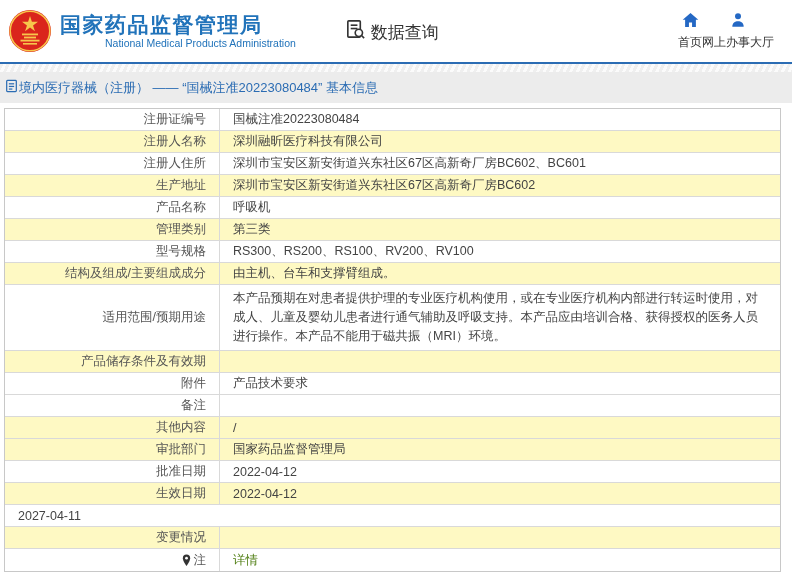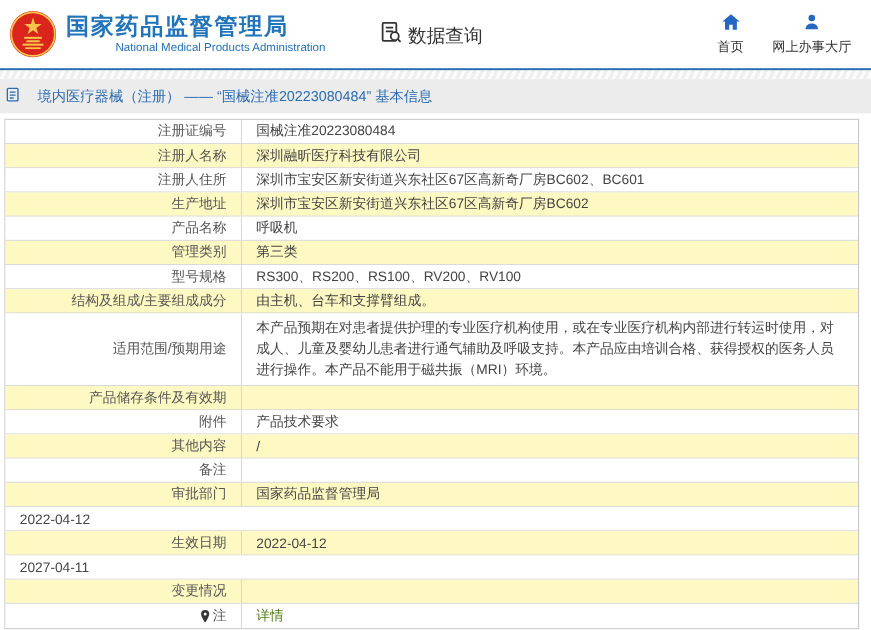--- a/index.html
+++ b/index.html
@@ -38,21 +38,20 @@
   .data-query {
     display: flex;
     align-items: flex-end;
     margin-left: 48px;
     gap: 4px;
   }
   .data-query-label { color: #333; font-size: 17px; font-weight: 500; }
   .header-nav {
     margin-left: auto;
     display: flex;
-    gap: 26px;
   }
   .nav-item {
     display: flex;
     flex-direction: column;
     align-items: center;
     gap: 3px;
     cursor: pointer;
   }
   .nav-label { color: #333; font-size: 12px; white-space: nowrap; }
 
@@ -61,21 +60,21 @@
   .hatch-band {
     height: 8px;
     background: repeating-linear-gradient(115deg, #efefef 0 3px, #fbfbfb 3px 6px);
   }
   .breadcrumb-bar {
     height: 31px;
     background: #ececec;
     display: flex;
     align-items: center;
     padding-left: 5px;
-    gap: 16px;
+    gap: 1px;
   }
   .breadcrumb-text { color: #2b6cb3; font-size: 13px; }
 
   
   .table-wrap { margin: 5px 11px 0 4px; }
   .info-table { border: 1px solid #c8c8c8; width: 100%; background: #fff; }
   .trow {
     display: flex;
     align-items: stretch;
     min-height: 22px;
@@ -217,33 +216,34 @@
         <div class="tvalue">本产品预期在对患者提供护理的专业医疗机构使用，或在专业医疗机构内部进行转运时使用，对成人、儿童及婴幼儿患者进行通气辅助及呼吸支持。本产品应由培训合格、获得授权的医务人员进行操作。本产品不能用于磁共振（MRI）环境。</div>
       </div>
       <div class="trow alt">
         <div class="tlabel">产品储存条件及有效期</div>
         <div class="tvalue"></div>
       </div>
       <div class="trow">
         <div class="tlabel">附件</div>
         <div class="tvalue">产品技术要求</div>
       </div>
+      <div class="trow">
+        <div class="tlabel">备注</div>
+        <div class="tvalue"></div>
+      </div>
       <div class="trow alt">
         <div class="tlabel">其他内容</div>
         <div class="tvalue">/</div>
       </div>
-      <div class="trow">
-        <div class="tlabel">备注</div>
-        <div class="tvalue"></div>
-      </div>
       <div class="trow alt">
         <div class="tlabel">审批部门</div>
         <div class="tvalue">国家药品监督管理局</div>
       </div>
       <div class="trow">
+        <div class="tlabel">批准日期</div>
         <div class="tvalue">2022-04-12</div>
       </div>
       <div class="trow alt">
         <div class="tlabel">生效日期</div>
         <div class="tvalue">2022-04-12</div>
       </div>
       <div class="trow">
         <div class="tvalue">2027-04-11</div>
       </div>
       <div class="trow alt">

